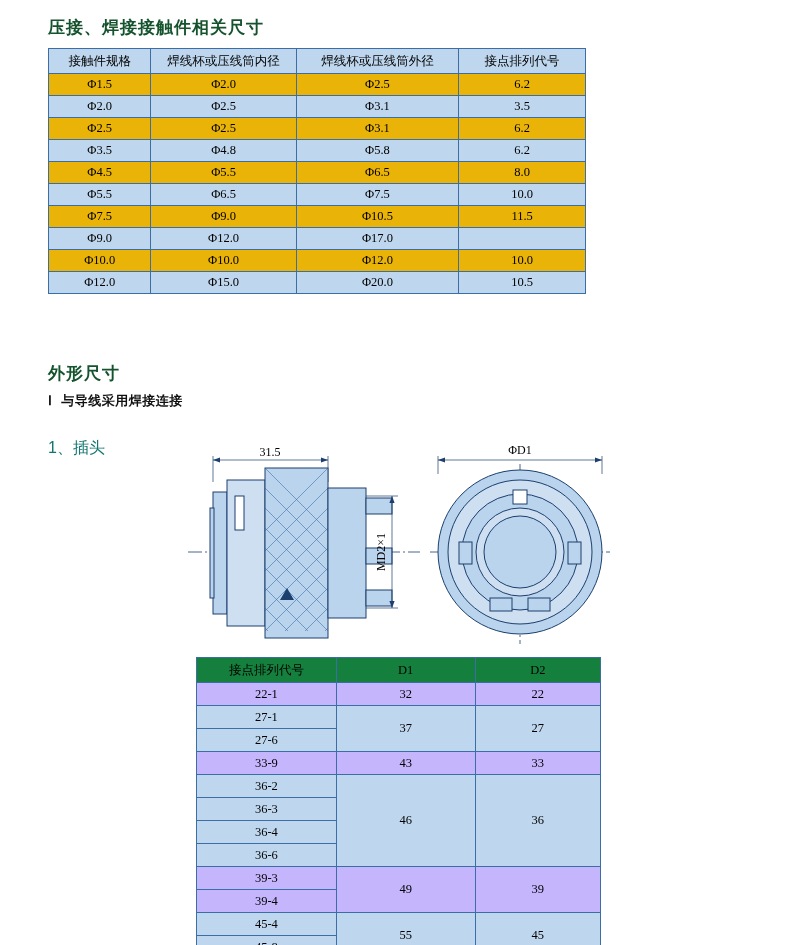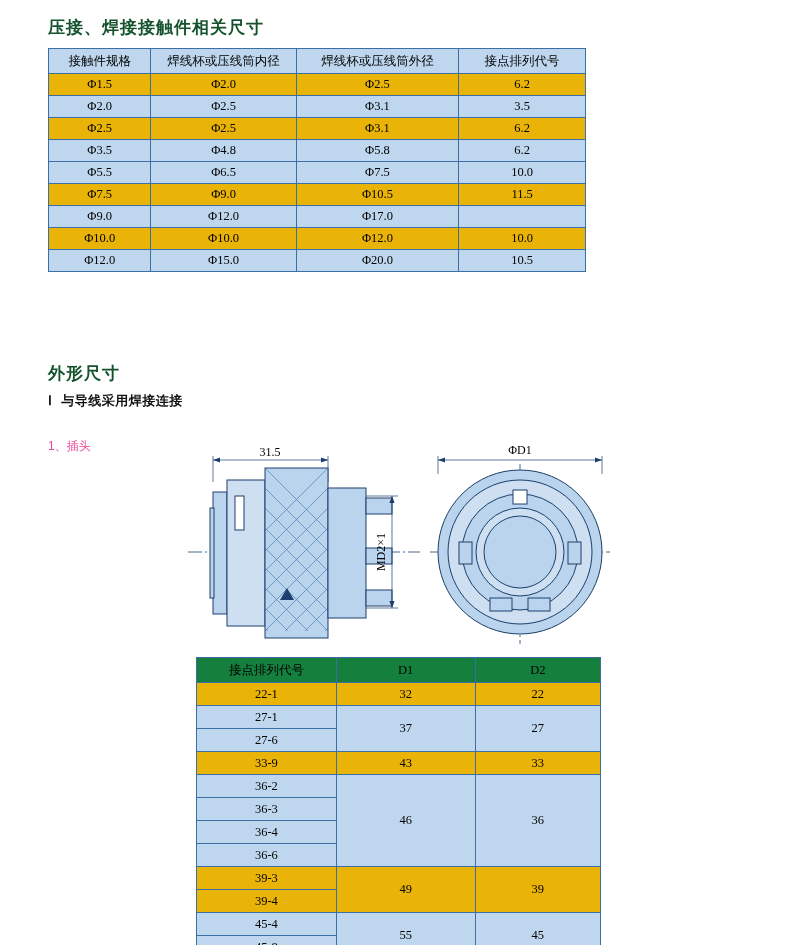--- a/index.html
+++ b/index.html
@@ -42,22 +42,22 @@
     color: #111;
     letter-spacing: 0.5px;
     text-align: center;
   }
   .subhead .rn { margin-right: 9px; font-family: "Liberation Serif", serif; }
 
   .item-label {
     position: absolute;
     left: 48px;
     top: 438px;
-    font-size: 12px;
-    color: #ec4899;
+    font-size: 16px;
+    color: #0f766e;
   }
 
   
   .tbl {
     position: absolute;
     border-collapse: collapse;
     font-size: 12.5px;
     font-family: "Liberation Serif", serif;
   }
   .tbl td, .tbl th {
@@ -95,21 +95,21 @@
   }
   #table-dims th {
     height: 24px;
     background: #15803d;
     font-size: 12.5px;
   }
   #table-dims td {
     height: 22px;
     font-size: 12.5px;
   }
-  #table-dims td.white { background: #eab308; }
+  #table-dims td.white { background: #c4b5fd; }
   #table-dims td.blue { background: #bed7ee; }
 
   
   #drawing {
     position: absolute;
     left: 180px;
     top: 430px;
     width: 440px;
     height: 225px;
   }
@@ -154,20 +154,26 @@
           <td>Φ2.5</td>
           <td>Φ2.5</td>
           <td>Φ3.1</td>
           <td>6.2</td>
         </tr>
         <tr class="even">
           <td>Φ3.5</td>
           <td>Φ4.8</td>
           <td>Φ5.8</td>
           <td>6.2</td>
+        </tr>
+        <tr class="odd">
+          <td>Φ4.5</td>
+          <td>Φ5.5</td>
+          <td>Φ6.5</td>
+          <td>8.0</td>
         </tr>
         <tr class="even">
           <td>Φ5.5</td>
           <td>Φ6.5</td>
           <td>Φ7.5</td>
           <td>10.0</td>
         </tr>
         <tr class="odd">
           <td>Φ7.5</td>
           <td>Φ9.0</td>

